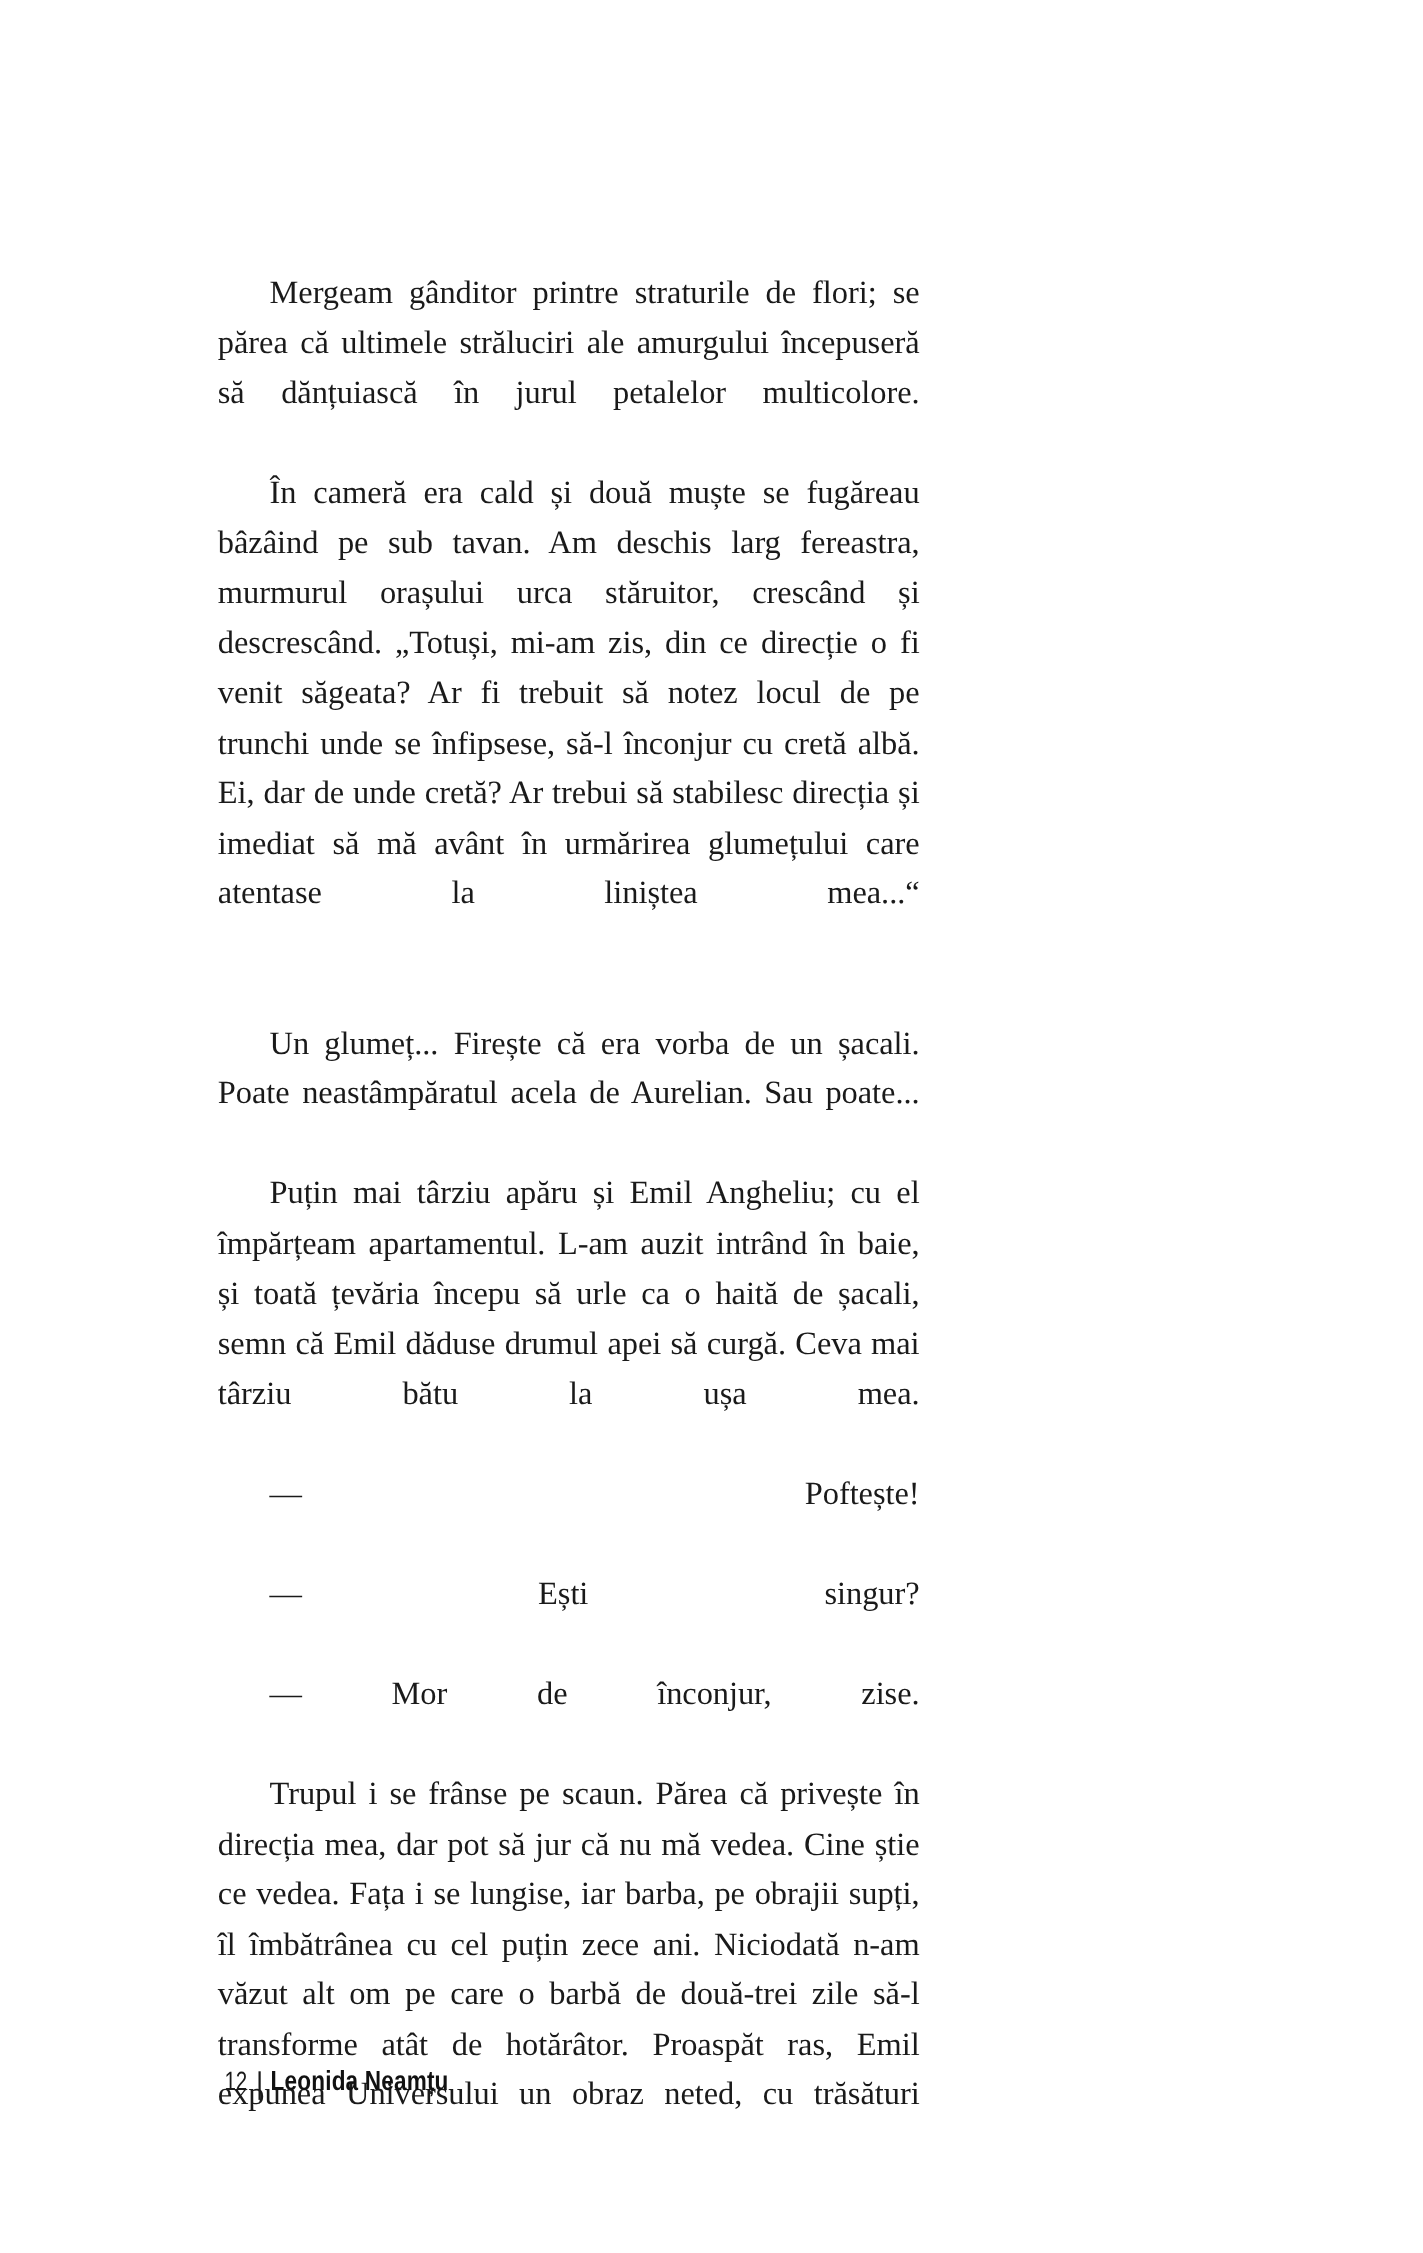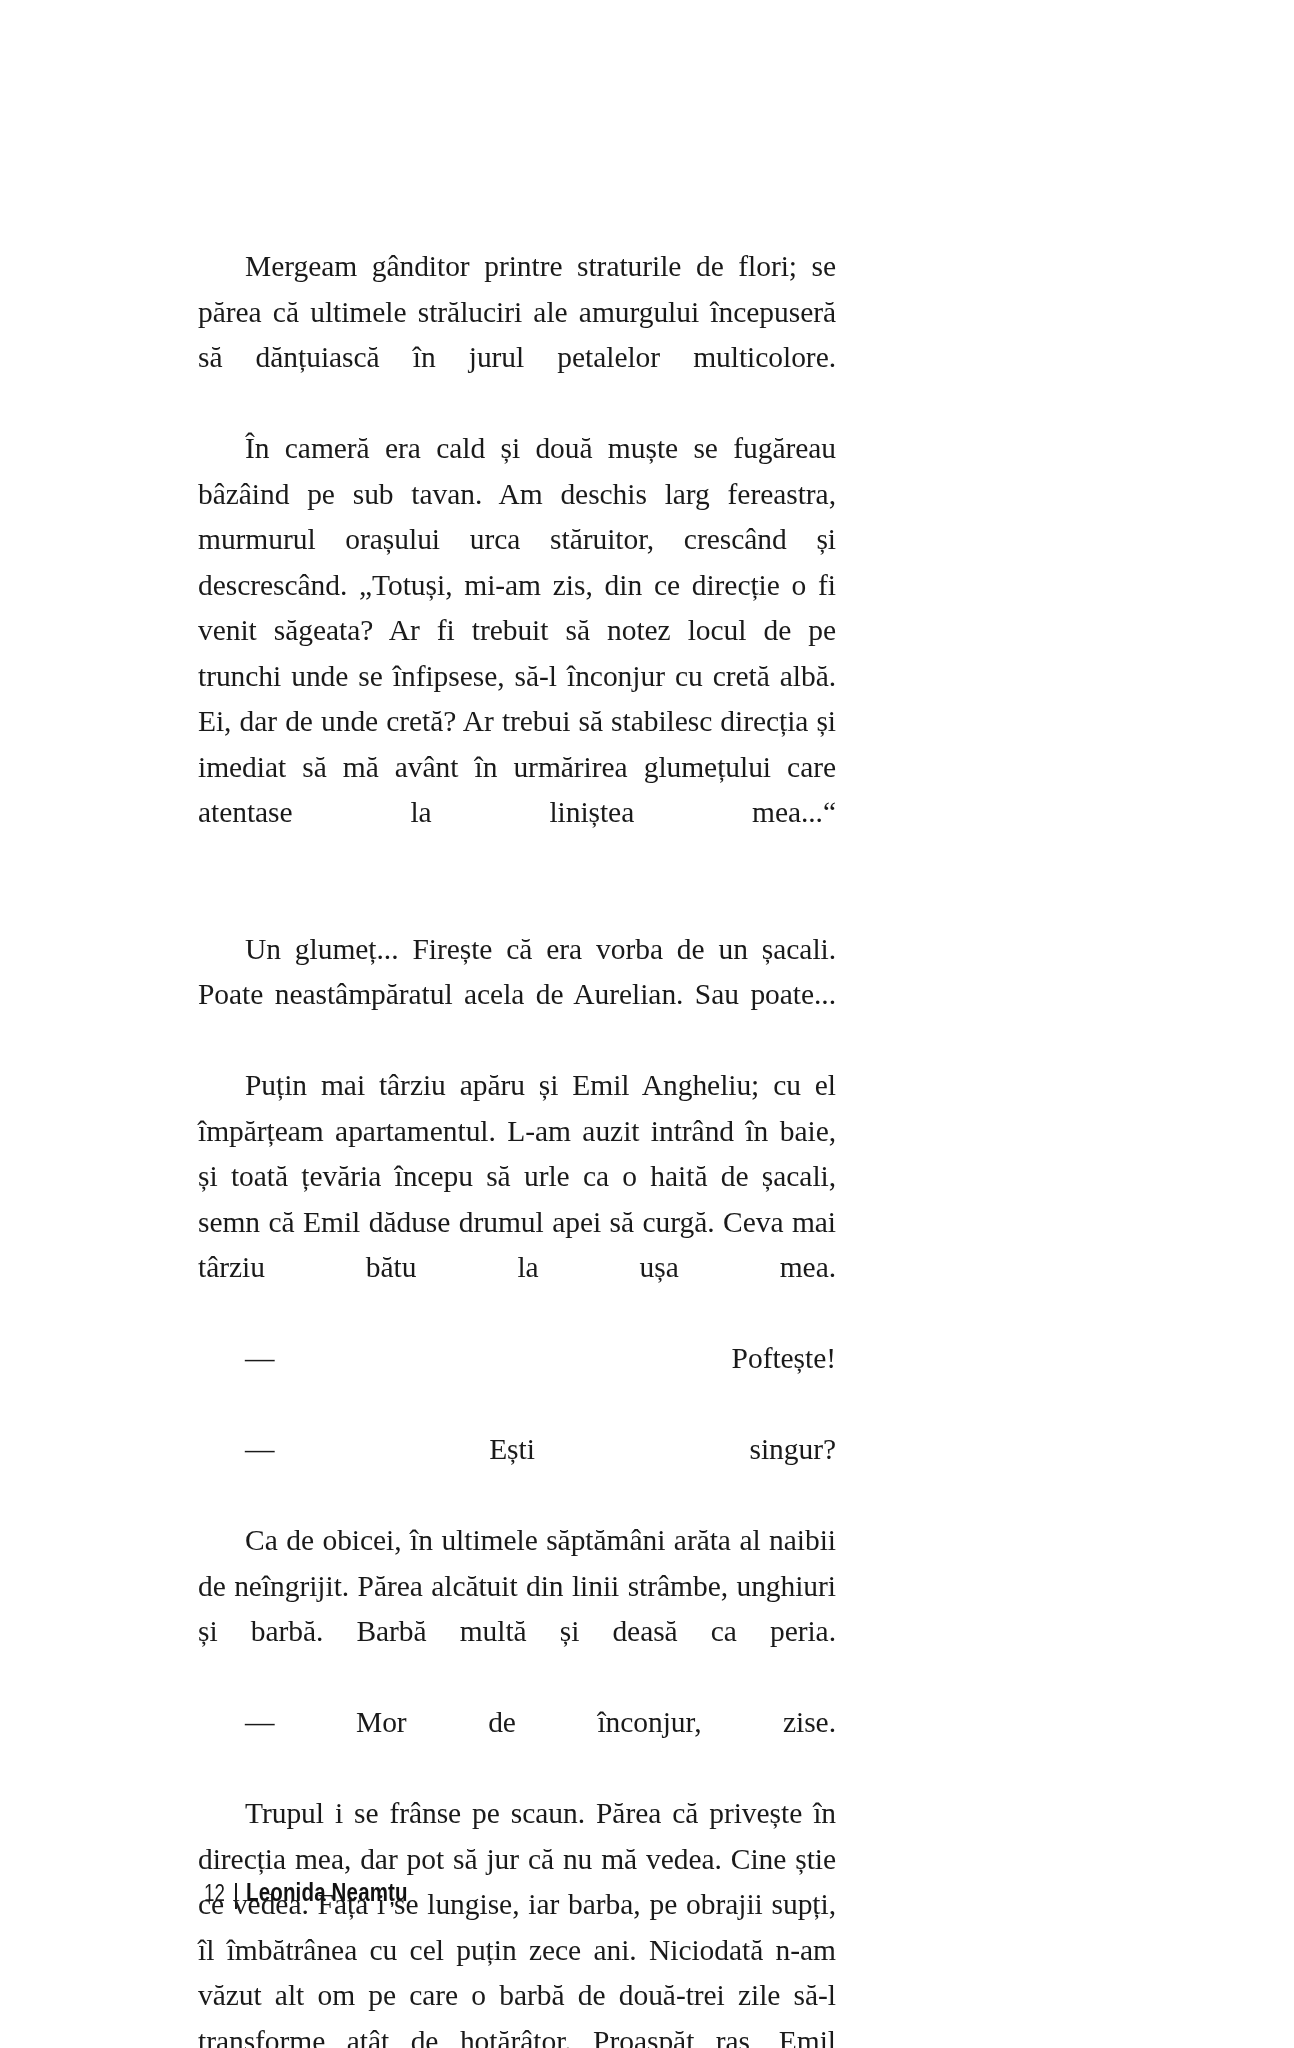--- a/index.html
+++ b/index.html
@@ -104,21 +104,20 @@
     <div class="gap"></div>
 
     <p class="para">Un glumeț... Firește că era vorba de un șacali. Poate neastâmpăratul acela de Aurelian. Sau poate...</p>
 
     <p class="para">Puțin mai târziu apăru și Emil Angheliu; cu el împărțeam apartamentul. L-am auzit intrând în baie, și toată țevăria începu să urle ca o haită de șacali, semn că Emil dăduse drumul apei să curgă. Ceva mai târziu bătu la ușa mea.</p>
 
     <p class="para">— Poftește!</p>
 
     <p class="para">— Ești singur?</p>
 
-    <p class="para">Ca de obicei, în ultimele săptămâni arăta al naibii de neîngrijit. Părea alcătuit din linii strâmbe, unghiuri și barbă. Barbă multă și deasă ca peria.</p>
 
     <p class="para">— Mor de înconjur, zise.</p>
 
     <p class="para">Trupul i se frânse pe scaun. Părea că privește în direcția mea, dar pot să jur că nu mă vedea. Cine știe ce vedea. Fața i se lungise, iar barba, pe obrajii supți, îl îmbătrânea cu cel puțin zece ani. Niciodată n-am văzut alt om pe care o barbă de două-trei zile să-l transforme atât de hotărâtor. Proaspăt ras, Emil expunea Universului un obraz neted, cu trăsături</p>
 
   </div>
 
   <div class="footer">
     <span class="folio">12</span>
     <span class="rule"></span>

